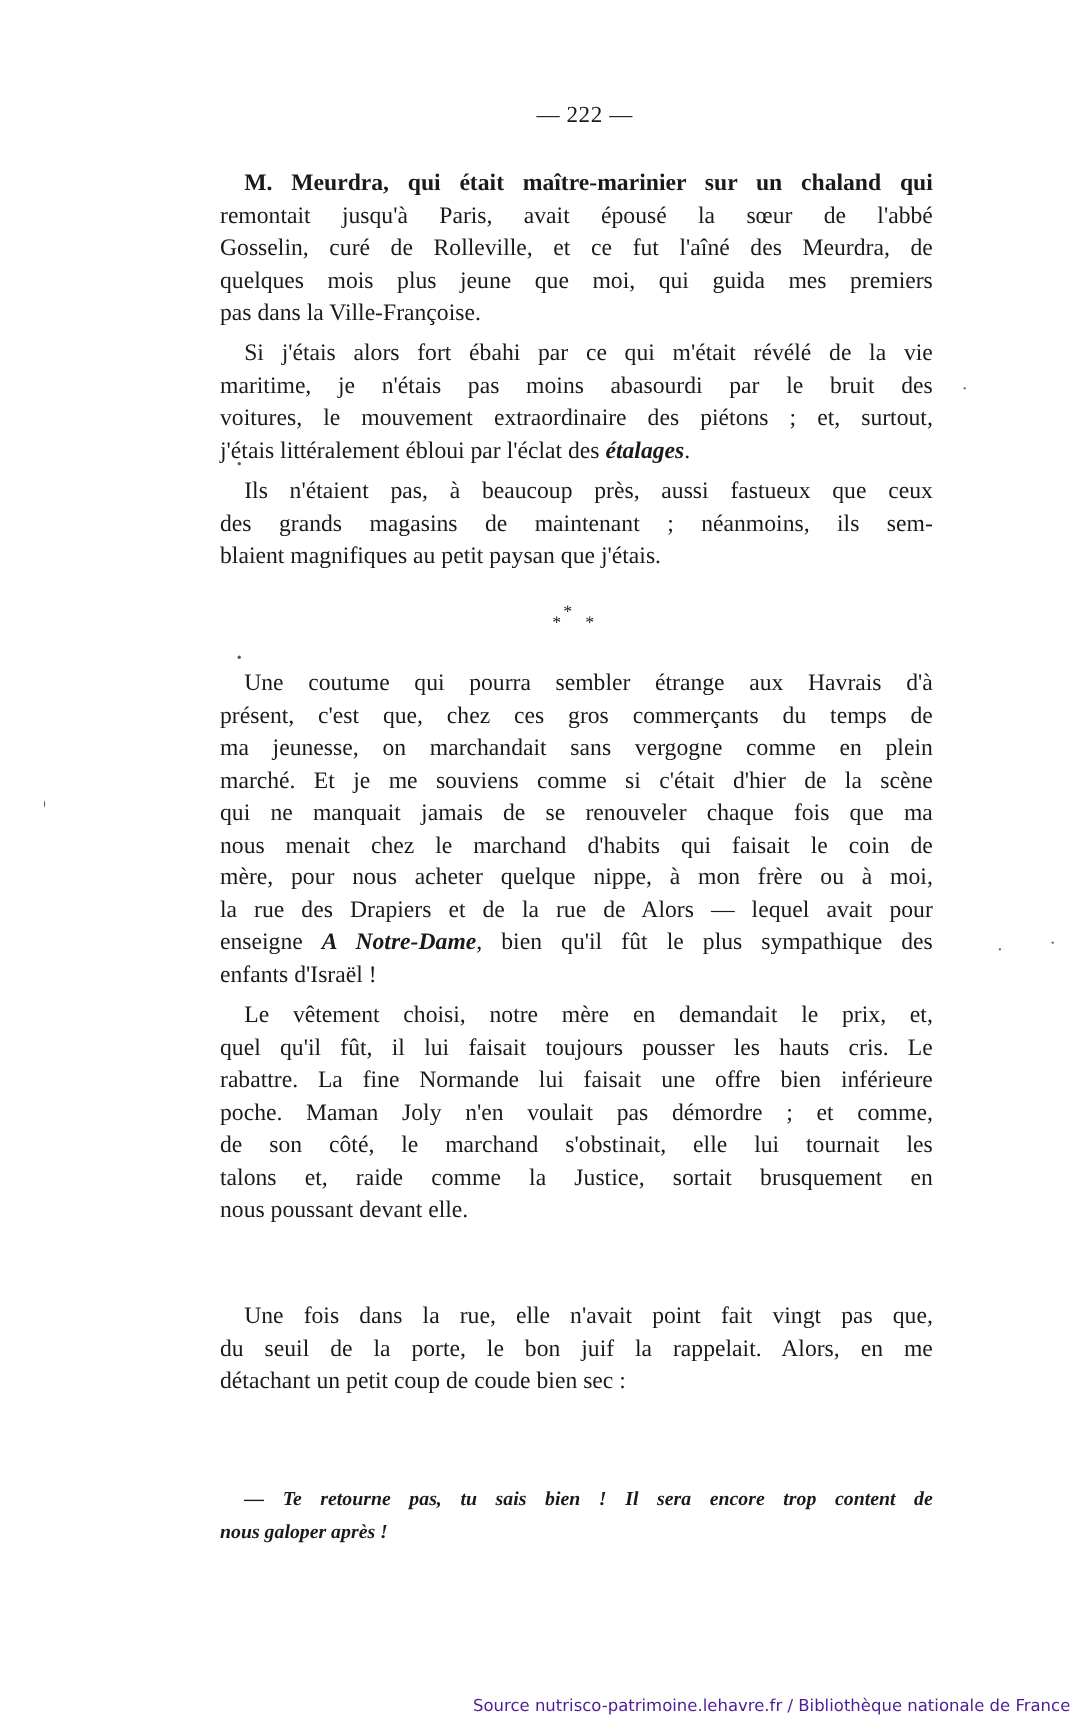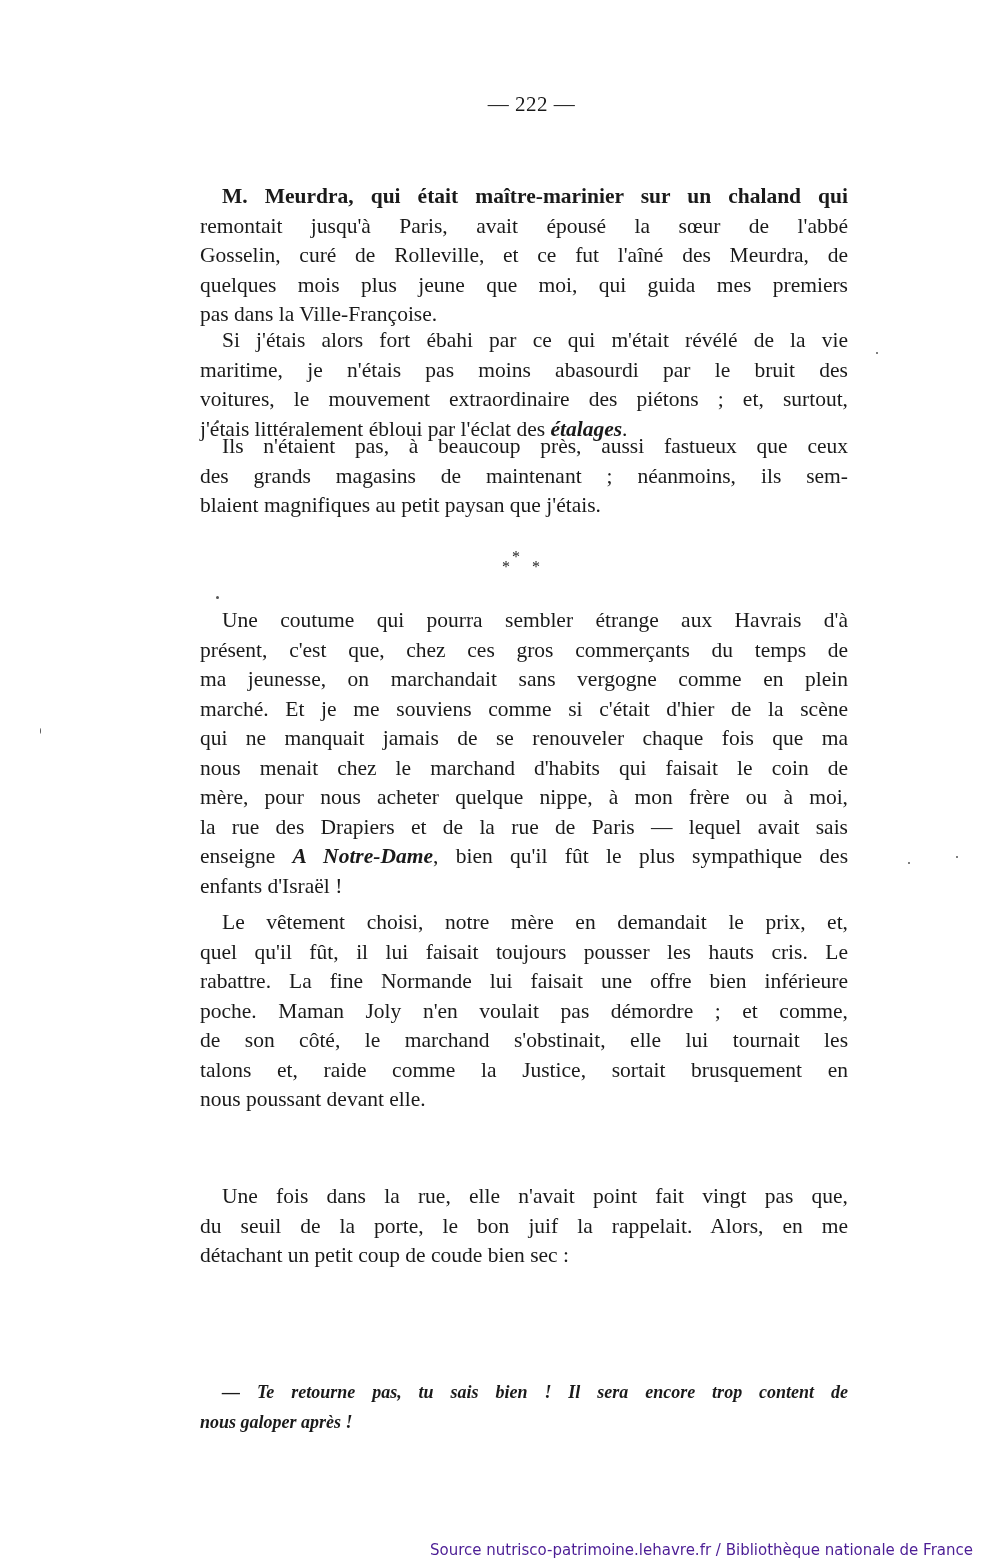--- a/index.html
+++ b/index.html
@@ -14,21 +14,21 @@
     transform: translateX(40px);
   }
   .text-block {
     position: absolute; left: 200px; width: 648px;
     font-size: 21.5px; line-height: 29.5px;
     text-align: justify;
   }
   .line { display: block; text-align: justify; text-align-last: justify; white-space: nowrap; }
   .line.last { text-align-last: left; }
   .indent { padding-left: 22px; }
-  .b { font-weight: bold; margin-top: 30px; }
+  .b { font-weight: bold; }
   .i { font-style: italic; }
   .separator {
     position: absolute; top: 548px; left: 496px; width: 50px; height: 30px;
     font-size: 16px; color: #222;
   }
   .separator span { position: absolute; }
   .footer {
     position: absolute; right: 10px; bottom: 6px;
     font-family: "DejaVu Sans", "Liberation Sans", sans-serif;
     font-size: 15px; color: #4c1d95;
@@ -41,21 +41,21 @@
 <div class="page-number">— 222 —</div>
 
 <div class="text-block" style="top:152px;">
   <span class="line indent b" style="font-weight:600;">M. Meurdra, qui était maître-marinier sur un chaland qui</span>
   <span class="line">remontait jusqu'à Paris, avait épousé la sœur de l'abbé</span>
   <span class="line">Gosselin, curé de Rolleville, et ce fut l'aîné des Meurdra, de</span>
   <span class="line">quelques mois plus jeune que moi, qui guida mes premiers</span>
   <span class="line last">pas dans la Ville-Françoise.</span>
 </div>
 
-<div class="text-block" style="top:326px;">
+<div class="text-block" style="top:306px;">
   <span class="line indent">Si j'étais alors fort ébahi par ce qui m'était révélé de la vie</span>
   <span class="line">maritime, je n'étais pas moins abasourdi par le bruit des</span>
   <span class="line">voitures, le mouvement extraordinaire des piétons ; et, surtout,</span>
   <span class="line last"><span>j'étais littéralement ébloui par l'éclat des </span><span class="i b">étalages</span><span>.</span></span>
 </div>
 
 <div class="text-block" style="top:432px;">
   <span class="line indent">Ils n'étaient pas, à beaucoup près, aussi fastueux que ceux</span>
   <span class="line">des grands magasins de maintenant ; néanmoins, ils sem-</span>
   <span class="line last">blaient magnifiques au petit paysan que j'étais.</span>
@@ -68,21 +68,21 @@
 </div>
 
 <div class="text-block" style="top:606px;">
   <span class="line indent">Une coutume qui pourra sembler étrange aux Havrais d'à</span>
   <span class="line">présent, c'est que, chez ces gros commerçants du temps de</span>
   <span class="line">ma jeunesse, on marchandait sans vergogne comme en plein</span>
   <span class="line">marché. Et je me souviens comme si c'était d'hier de la scène</span>
   <span class="line">qui ne manquait jamais de se renouveler chaque fois que ma</span>
   <span class="line">nous menait chez le marchand d'habits qui faisait le coin de</span>
   <span class="line">mère, pour nous acheter quelque nippe, à mon frère ou à moi,</span>
-  <span class="line">la rue des Drapiers et de la rue de Paris — lequel avait sais</span>
+  <span class="line">la rue des Drapiers et de la rue de Alors — lequel avait pour</span>
   <span class="line"><span>enseigne </span><span class="i b">A Notre-Dame</span><span>, bien qu'il fût le plus sympathique des</span></span>
   <span class="line last">enfants d'Israël !</span>
 </div>
 
 <div class="text-block" style="top:908px;">
   <span class="line indent">Le vêtement choisi, notre mère en demandait le prix, et,</span>
   <span class="line">quel qu'il fût, il lui faisait toujours pousser les hauts cris. Le</span>
   <span class="line">rabattre. La fine Normande lui faisait une offre bien inférieure</span>
   <span class="line">poche. Maman Joly n'en voulait pas démordre ; et comme,</span>
   <span class="line">de son côté, le marchand s'obstinait, elle lui tournait les</span>

